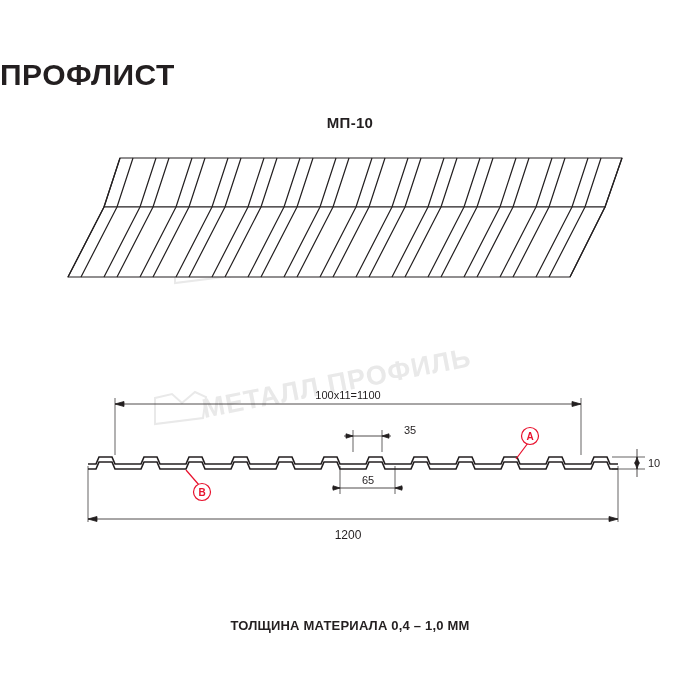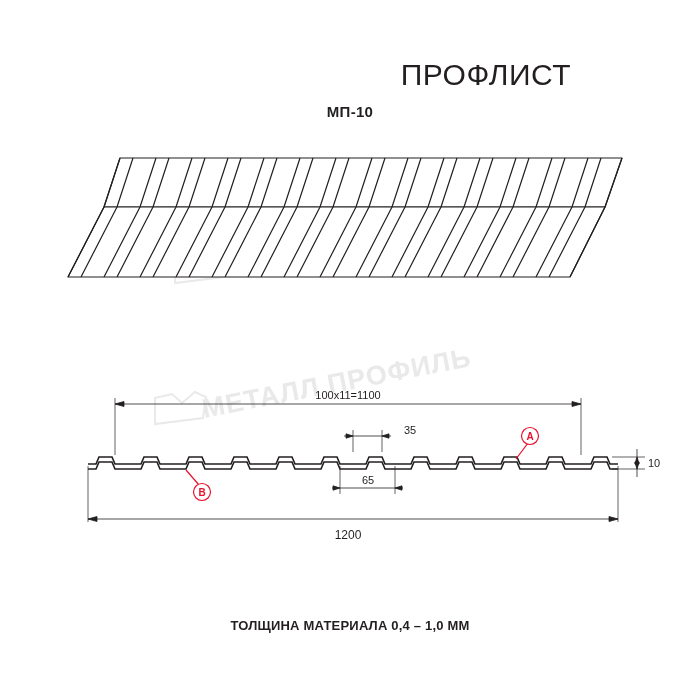--- a/index.html
+++ b/index.html
@@ -18,28 +18,28 @@
   .page {
     position: relative;
     width: 700px;
     height: 700px;
   }
   .title {
     position: absolute;
     top: 58px;
     left: 0;
     width: 571px;
-    text-align: right;
+    text-align: left;
     font-size: 30px;
-    font-weight: normal;
+    font-weight: bold;
     letter-spacing: 0.5px;
   }
   .subtitle {
     position: absolute;
-    top: 103px;
+    top: 114px;
     left: 0;
     width: 700px;
     text-align: center;
     font-size: 15px;
     font-weight: bold;
     letter-spacing: 0.3px;
   }
   .footnote {
     position: absolute;
     top: 618px;

